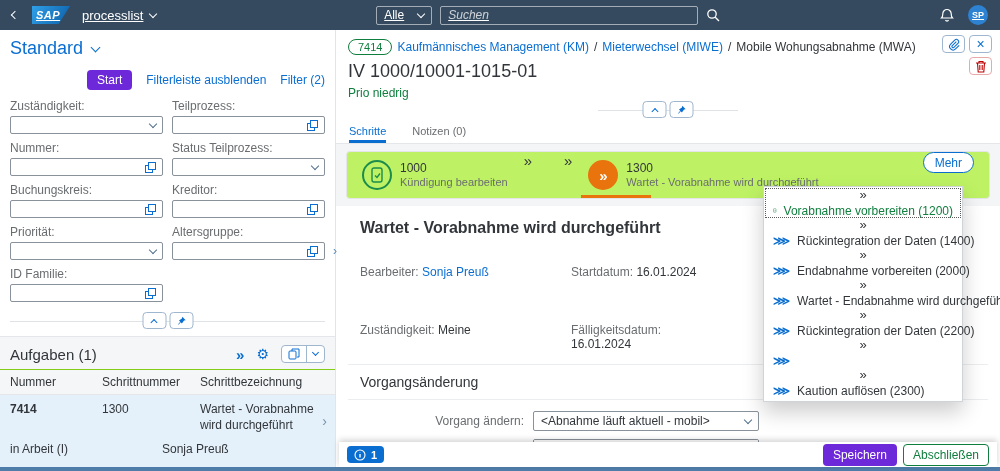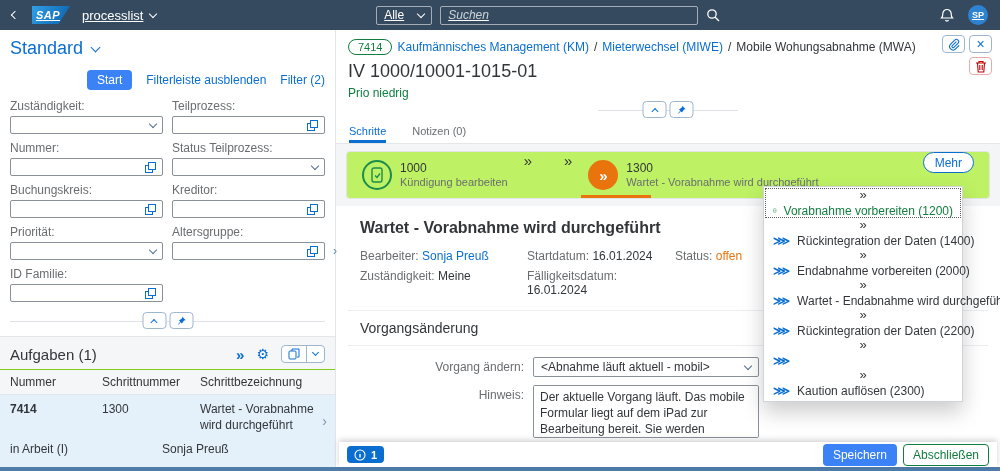--- a/index.html
+++ b/index.html
@@ -27,21 +27,21 @@
   .left-panel { width:336px; flex:none; display:flex; flex-direction:column; border-right:1px solid #e1e4e8; position:relative; background:#fff; }
   .splitter-grip { position:absolute; right:-5px; top:210px; width:10px; height:22px; display:flex; align-items:center; justify-content:center; color:#5b8ab8; z-index:5; cursor:col-resize; }
   .right-panel { flex:1; min-width:0; position:relative; display:flex; flex-direction:column; background:#fff; }
   .bottom-strip { position:absolute; left:0; right:0; bottom:0; height:4px; background:#4f7da9; }
 
   
   .filter-area { padding:6px 10px 0 10px; }
   .variant-title { color:#0a6ed1; font-size:18px; display:flex; align-items:center; gap:9px; margin-top:2px; cursor:pointer; }
   .variant-title .chev { width:7px; height:7px; }
   .fb-toolbar { display:flex; justify-content:flex-end; align-items:center; gap:14px; margin-top:11px; }
-  .btn-primary { background:#3b82f6; color:#fff; border:none; border-radius:4px; font-size:12px; padding:3px 10px; cursor:pointer; font-family:inherit; }
+  .btn-primary { background:#6d28d9; color:#fff; border:none; border-radius:4px; font-size:12px; padding:3px 10px; cursor:pointer; font-family:inherit; }
   .lnk { color:#0a6ed1; font-size:12px; text-decoration:none; cursor:pointer; background:none; border:none; font-family:inherit; padding:0; }
   .fb-grid { display:grid; grid-template-columns:1fr 1fr; column-gap:9px; margin-top:2px; }
   .fb-field label { display:block; color:#6a6d70; font-size:12px; margin:7px 0 3px; }
   .ctl { height:18px; border:1px solid #89919a; border-radius:2px; background:#fff; display:flex; align-items:center; justify-content:flex-end; padding:0 6px; cursor:pointer; color:#54708c; }
   .vh { position:relative; width:11px; height:11px; }
   .vh::before { content:''; position:absolute; left:0; bottom:0; width:6px; height:6px; border:1px solid #0a6ed1; background:#fff; }
   .vh::after { content:''; position:absolute; right:0; top:0; width:6px; height:6px; border:1px solid #0a6ed1; background:#fff; }
   .collapse-row { position:relative; height:18px; margin:10px 0 6px; }
   .collapse-row::before { content:''; position:absolute; left:0; right:0; top:50%; height:1px; background:#dfe3e8; }
   .collapse-btns { position:absolute; left:50%; transform:translateX(-50%); top:0; display:flex; gap:3px; }
@@ -94,21 +94,21 @@
   .pf-txt { line-height:1.2; }
   .pf-num { font-size:12px; color:#32363a; }
   .pf-lbl { font-size:11px; color:#6a6d70; white-space:nowrap; }
   .pf-sep { font-size:15px; color:#32363a; margin:0 16px; }
   .pf-step.current::after { content:''; position:absolute; bottom:0; left:-7px; width:70px; height:3px; background:#e9730c; }
   .more-btn { margin-left:auto; border:1px solid #0a6ed1; color:#0a6ed1; background:#fff; border-radius:11px; height:21px; padding:0 11px; font-size:12px; display:flex; align-items:center; gap:7px; cursor:pointer; font-family:inherit; }
 
   
   .detail { flex:1; background:#fff; padding:13px 24px 0; overflow:hidden; }
   .detail h2 { font-size:16px; font-weight:bold; }
-  .facts { display:grid; grid-template-columns:167px 148px 1fr; row-gap:6px; margin-top:12px; }
+  .facts { display:grid; grid-template-columns:167px 148px 1fr; row-gap:6px; margin-top:28px;gap:44px; }
   .fact .fl { color:#6a6d70; }
   .fact .link { color:#0a6ed1; cursor:pointer; }
   .fact .warn { color:#e9730c; }
   .divider { height:1px; background:#ebedef; margin:13px -12px 0; }
   .sec-title { font-size:14px; margin-top:9px; }
   .form { display:grid; grid-template-columns:164px 226px; column-gap:9px; row-gap:8px; margin-top:11px; }
   .form .f-lbl { color:#6a6d70; text-align:right; padding-top:3px; }
   .sel-ctl { height:20px; border:1px solid #89919a; border-radius:2px; display:flex; align-items:center; padding:0 7px; cursor:pointer; background:#fff; }
   .sel-ctl .val { flex:1; color:#32363a; white-space:nowrap; overflow:hidden; }
   .sel-ctl .chev { color:#54708c; flex:none; }

